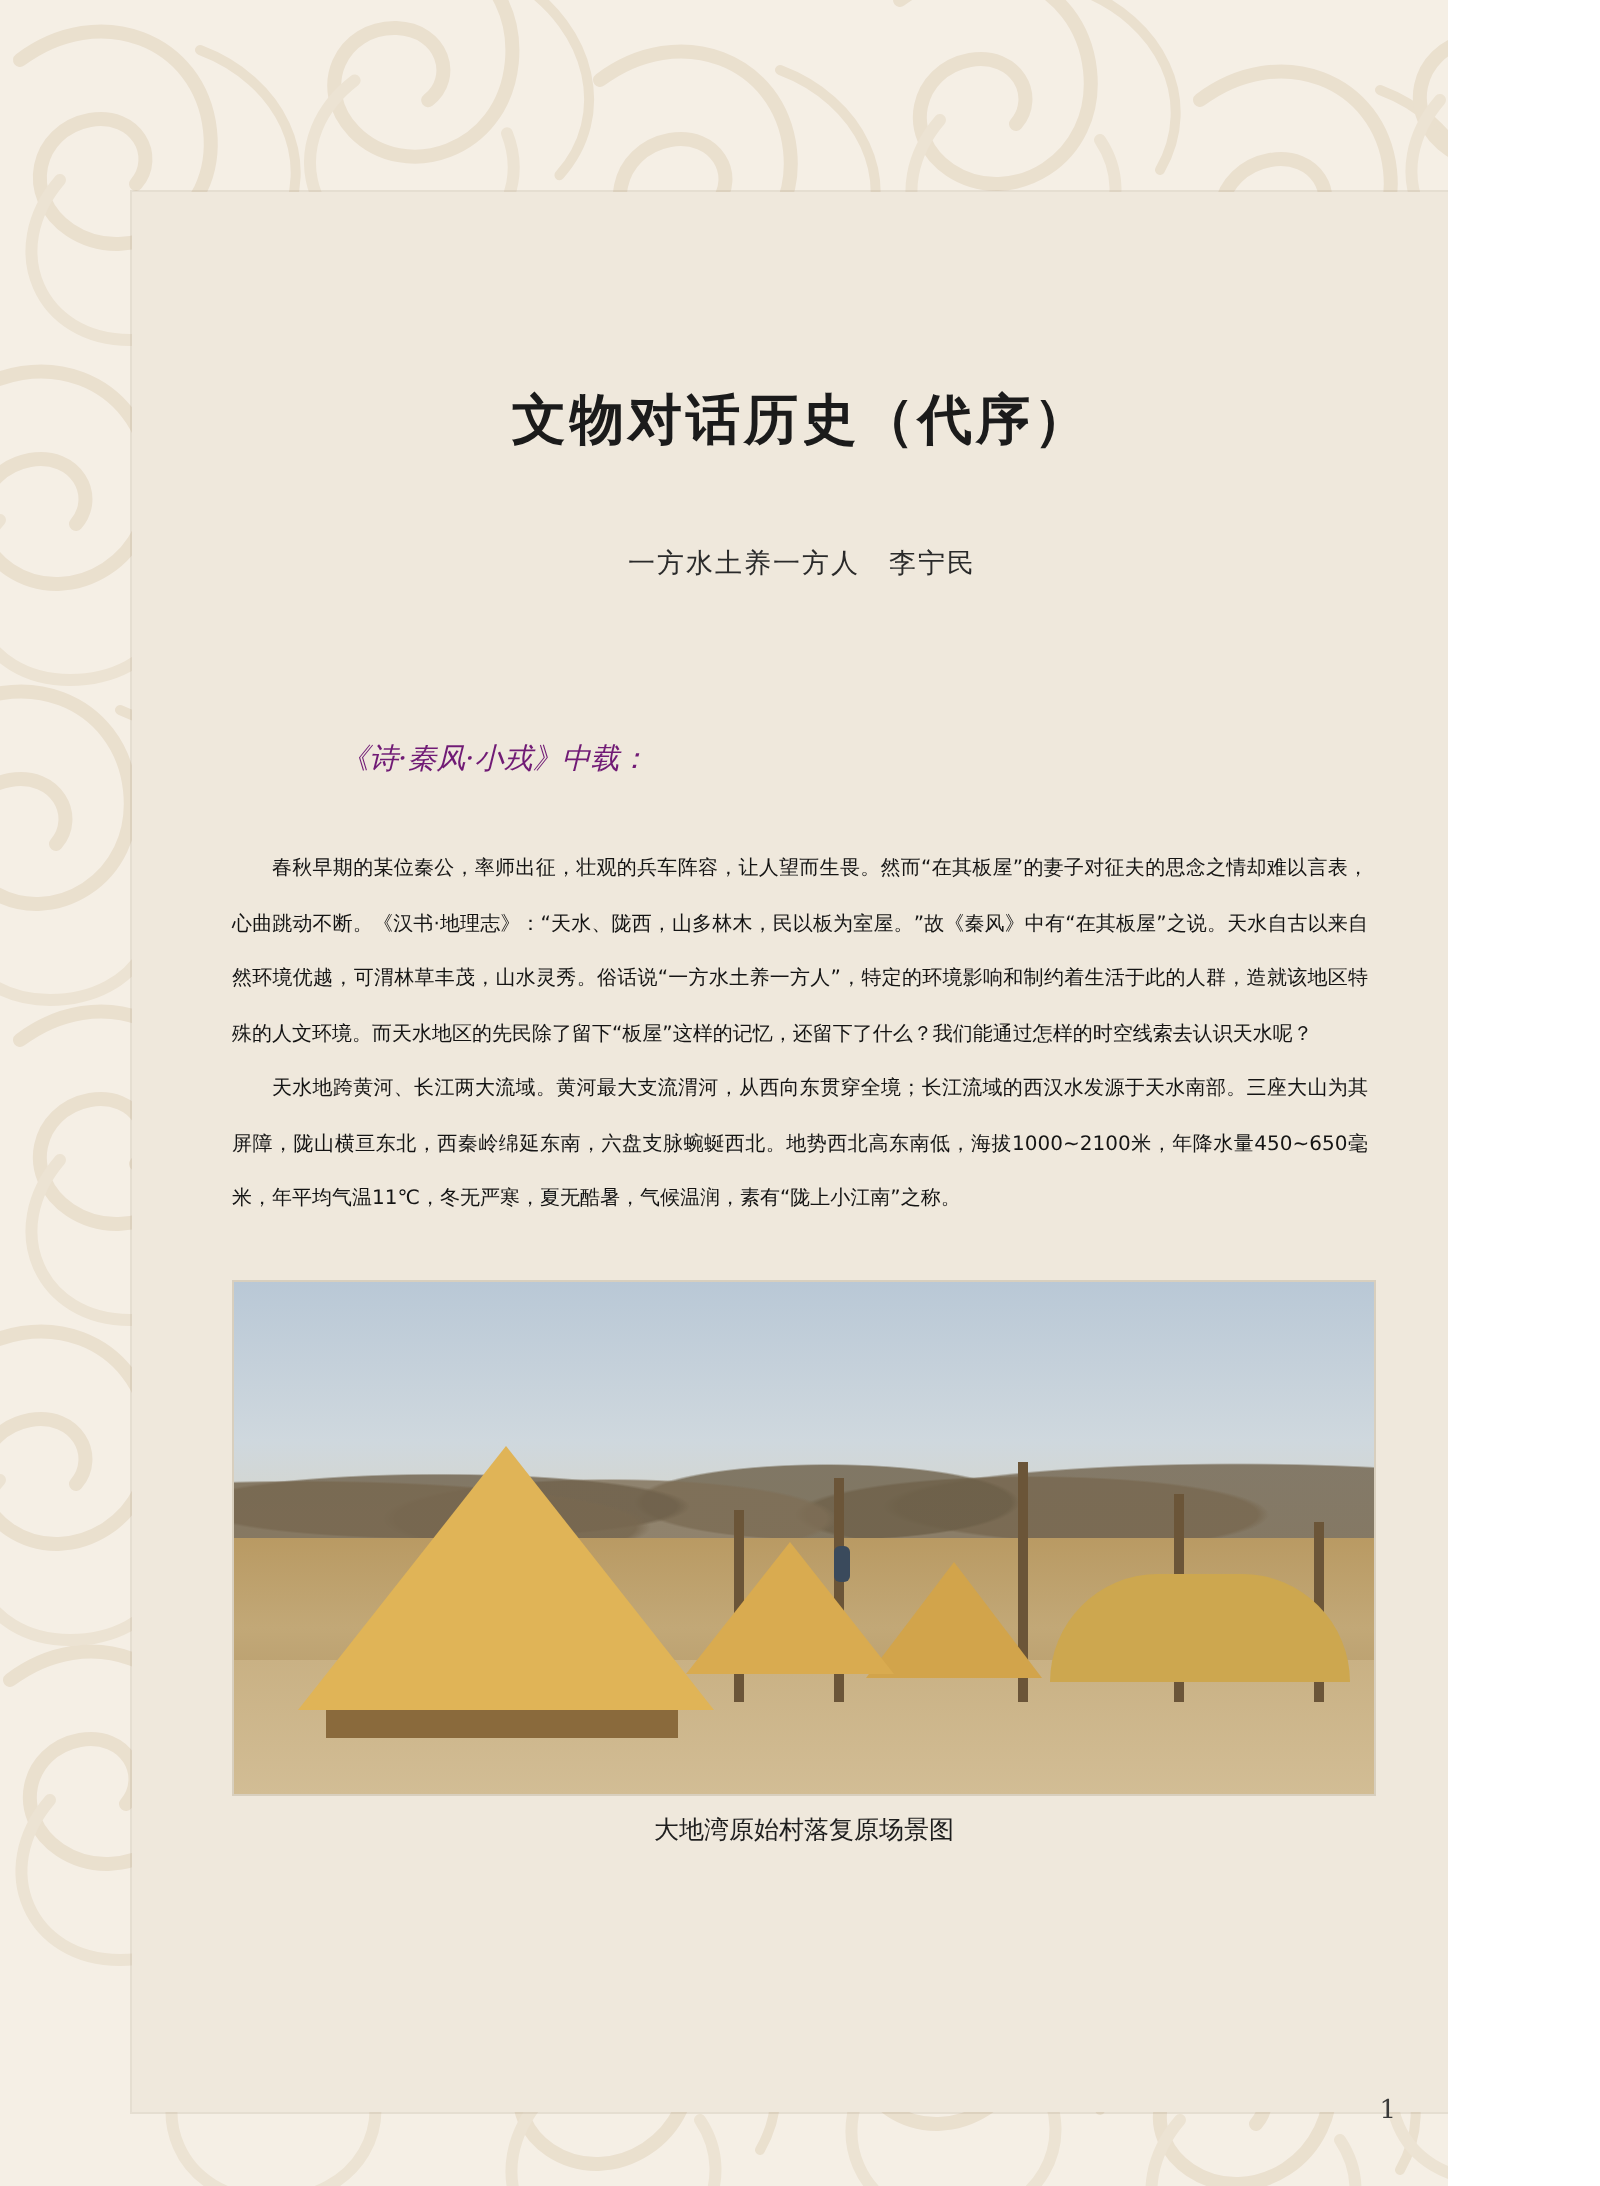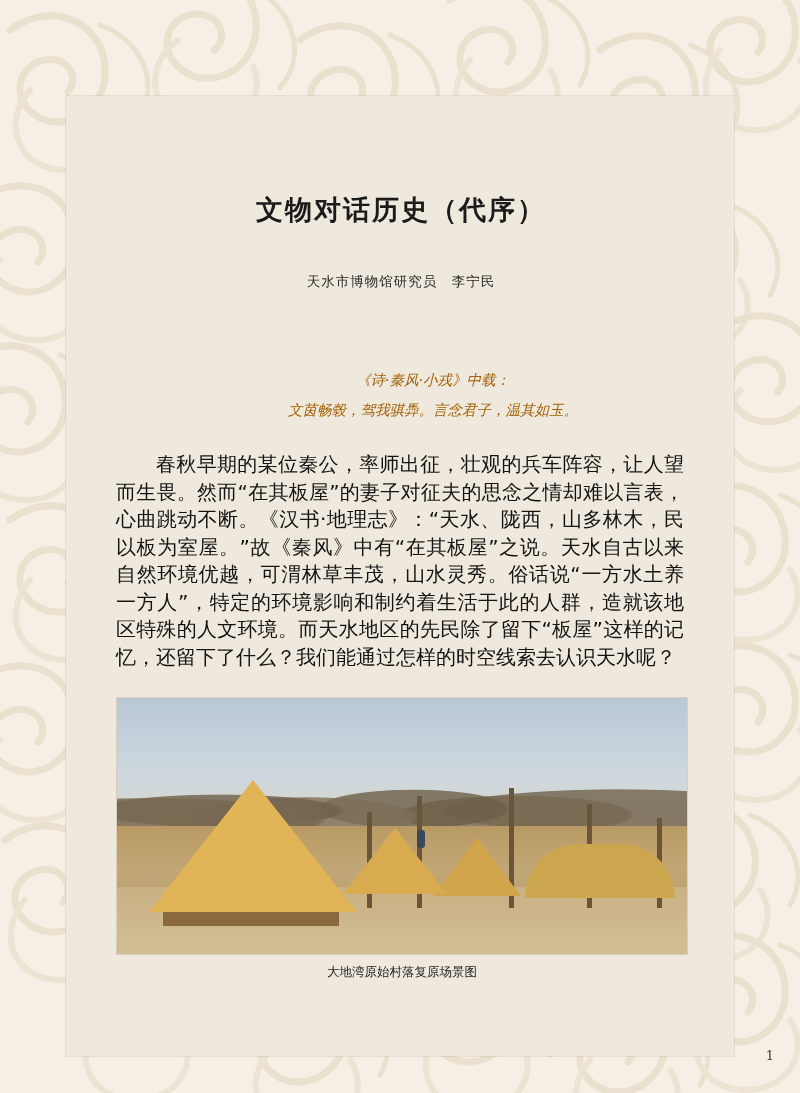--- a/index.html
+++ b/index.html
@@ -9,21 +9,21 @@
   body {
     width: 800px;
     height: 1093px;
     background: #ffffff;
     font-family: "Liberation Serif", serif;
     overflow: hidden;
   }
 
   .page {
     position: relative;
-    width: 800px;
+    width: 724px;
     height: 1093px;
     background: #f3ece1;
     overflow: hidden;
   }
 
   
   .bg-ornament {
     position: absolute;
     inset: 0;
     background-color: #f5efe5;
@@ -77,32 +77,31 @@
     letter-spacing: 1px;
     color: #2a2a2a;
   }
 
   .poem {
     margin: 0;
     padding: 74px 0 0 64px;
     font-family: "DejaVu Serif", serif;
     font-size: 14.5px;
     line-height: 30px;
-    color: #a16207;
+    color: #701a75;
     font-style: italic;
-    text-align: center;
   }
   .poem div {
     white-space: nowrap;
   }
 
   .body-text {
     padding: 26px 12px 0 10px;
     font-family: "DejaVu Sans", "Liberation Sans", sans-serif;
-    font-size: 20px;
+    font-size: 10px;
     line-height: 27.5px;
     color: #141414;
     text-align: justify;
   }
   .body-text p {
     margin: 0;
     text-indent: 2em;
   }
 
   .figure {
@@ -262,29 +261,29 @@
         <use href="#swirl" x="690" y="950"></use>
       </g>
     </svg>
   </div>
 
   <div class="content-panel">
     <div class="inner">
 
       <h1 class="doc-title">文物对话历史（代序）</h1>
 
-      <div class="doc-byline">天水市博物馆研究员　李宁民</div>
+      <div class="doc-byline">一方水土养一方人　李宁民</div>
 
       <div class="poem">
         <div>《诗·秦风·小戎》中载：</div>
-        <div>文茵畅毂，驾我骐馵。言念君子，温其如玉。</div>
       </div>
 
       <div class="body-text">
         <p>春秋早期的某位秦公，率师出征，壮观的兵车阵容，让人望而生畏。然而“在其板屋”的妻子对征夫的思念之情却难以言表，心曲跳动不断。《汉书·地理志》：“天水、陇西，山多林木，民以板为室屋。”故《秦风》中有“在其板屋”之说。天水自古以来自然环境优越，可渭林草丰茂，山水灵秀。俗话说“一方水土养一方人”，特定的环境影响和制约着生活于此的人群，造就该地区特殊的人文环境。而天水地区的先民除了留下“板屋”这样的记忆，还留下了什么？我们能通过怎样的时空线索去认识天水呢？</p>
+        <p>天水地跨黄河、长江两大流域。黄河最大支流渭河，从西向东贯穿全境；长江流域的西汉水发源于天水南部。三座大山为其屏障，陇山横亘东北，西秦岭绵延东南，六盘支脉蜿蜒西北。地势西北高东南低，海拔1000~2100米，年降水量450~650毫米，年平均气温11℃，冬无严寒，夏无酷暑，气候温润，素有“陇上小江南”之称。</p>
       </div>
 
       <div class="figure">
         <div class="figure-image">
           <div class="sky"></div>
           <div class="treeline"></div>
           <div class="ground"></div>
           <div class="ground-path"></div>
           <div class="trunk t1"></div>
           <div class="trunk t2"></div>

